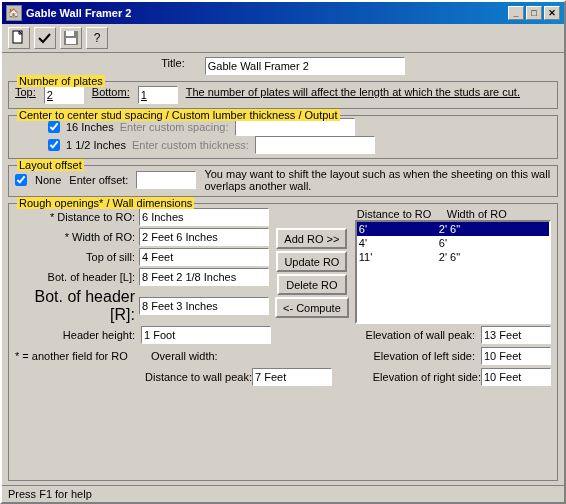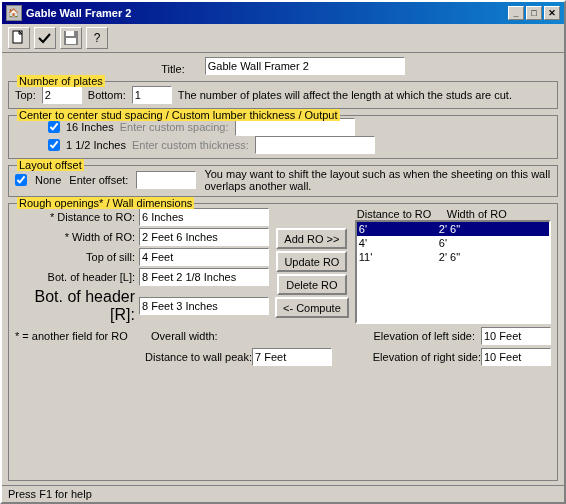--- a/index.html
+++ b/index.html
@@ -89,21 +89,21 @@
     .content {
       flex: 1;
       padding: 4px 6px;
       display: flex;
       flex-direction: column;
       gap: 4px;
       overflow: hidden;
     }
     .title-row {
       display: flex;
-      align-items: flex-end;
+      align-items: flex-start;
       gap: 20px;
       justify-content: center;
     }
     .title-row label {
       font-size: 11px;
     }
     .title-input {
       width: 200px;
     }
     .group-box {
@@ -137,22 +137,24 @@
       font-size: 11px;
       padding: 0 2px;
       font-family: 'MS Sans Serif', Arial, sans-serif;
     }
     input[type="checkbox"] {
       width: 12px;
       height: 12px;
     }
     .plates-row {
       display: flex;
-      align-items: center;
+      align-items: flex-start;
+      gap: 8px;
       flex-wrap: nowrap;
+      text-decoration: underline;
     }
     .plates-note {
       font-size: 11px;
       color: #000;
       flex: 1;
     }
     .spacing-row {
       display: flex;
       align-items: center;
       gap: 6px;
@@ -370,20 +372,27 @@
               <span class="list-cell2">6'</span>
             </div>
             <div class="list-item">
               <span class="list-cell1">11'</span>
               <span class="list-cell2">2' 6"</span>
             </div>
           </div>
         </div>
       </div>
 
+      <div style="display:flex; align-items:center; gap:6px; margin-top:2px;">
+        <span style="width:120px; text-align:right; font-size:11px;">Header height:</span>
+        <input type="text" style="width: 130px;" value="1 Foot">
+        <span style="flex:1;"></span>
+        <span style="font-size:11px;">Elevation of wall peak:</span>
+        <input type="text" style="width: 70px;" value="13 Feet">
+      </div>
 
       <div style="display:flex; align-items:center; gap:6px; margin-top:3px;">
         <span style="font-size:11px; width:130px;">* = another field for RO</span>
         <span style="font-size:11px;">Overall width:</span>
         <span style="flex:1;"></span>
         <span style="font-size:11px;">Elevation of left side:</span>
         <input type="text" style="width: 70px;" value="10 Feet">
       </div>
 
       <div style="display:flex; align-items:center; gap:0; margin-top:3px;">

